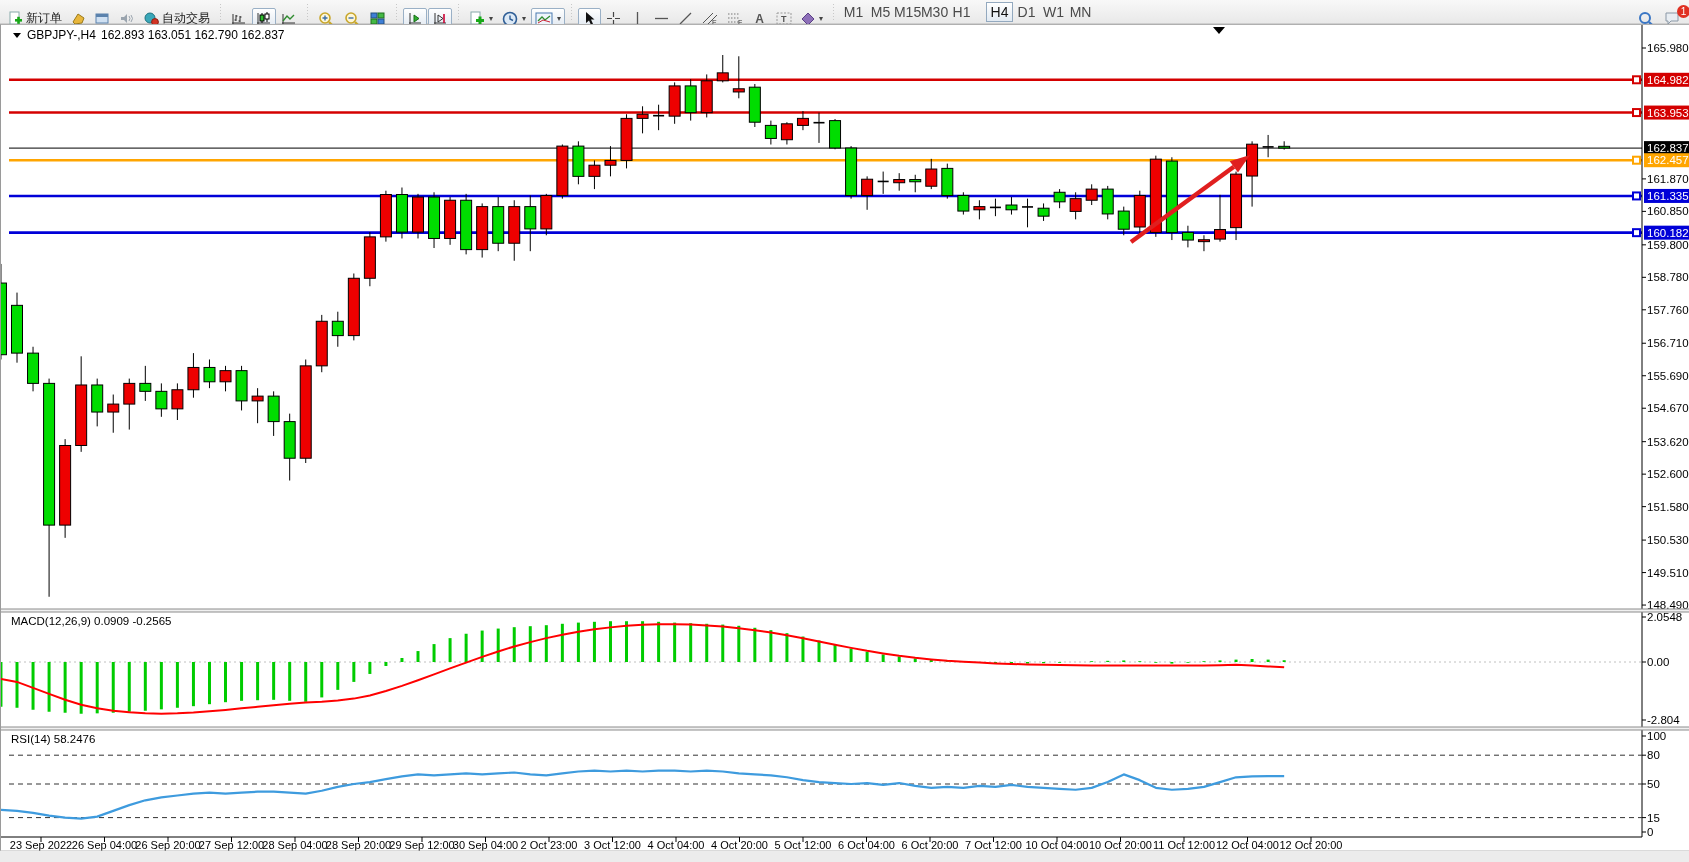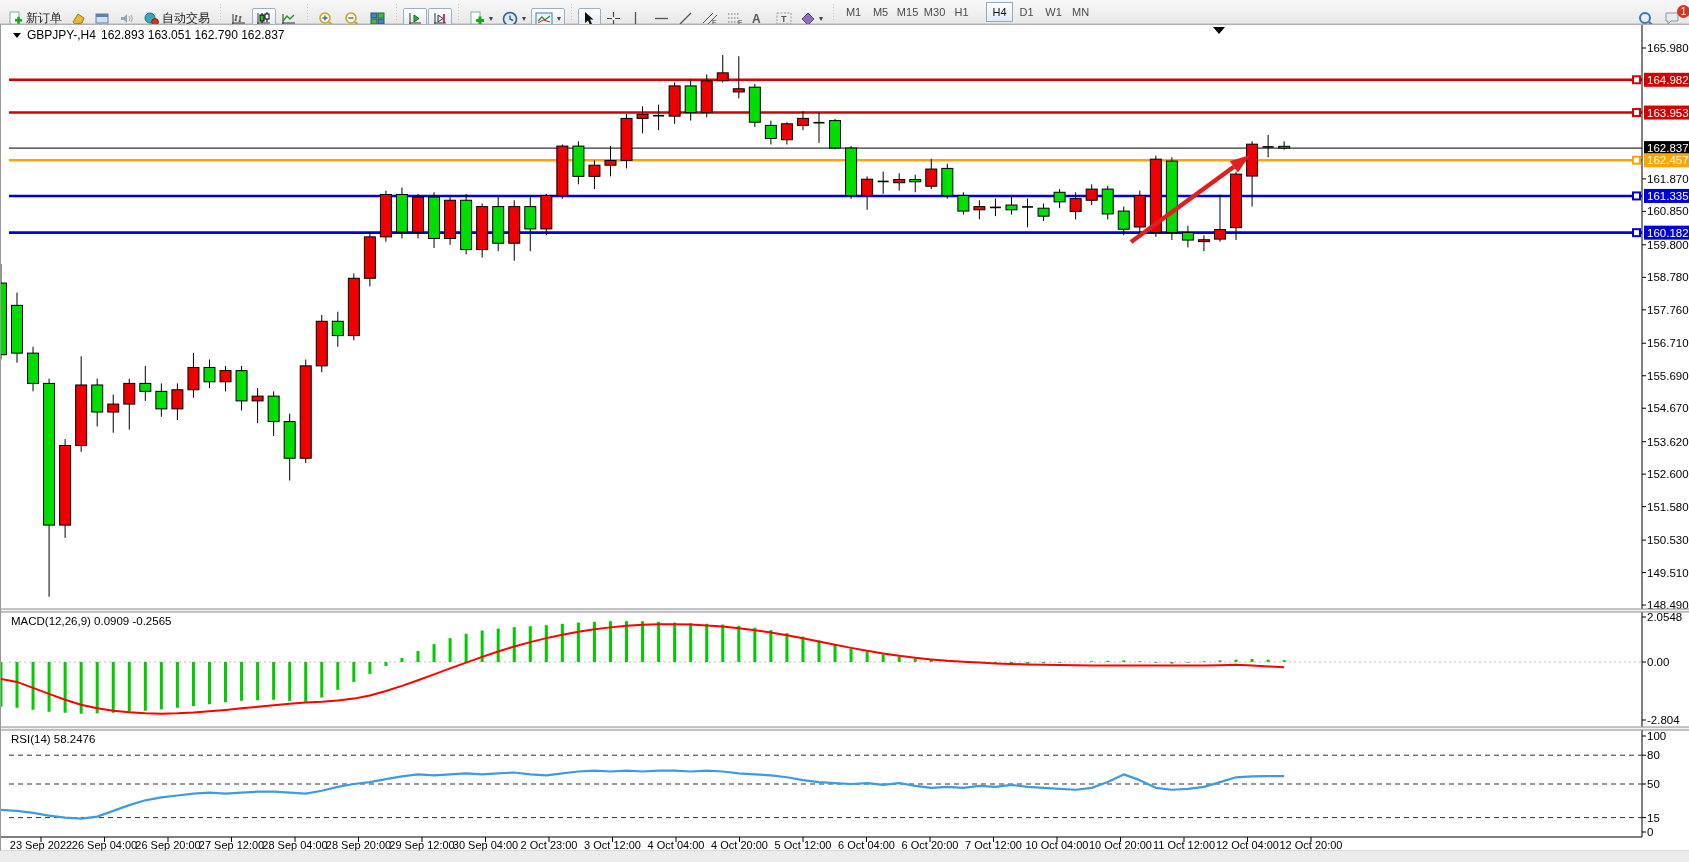--- a/index.html
+++ b/index.html
@@ -2,30 +2,30 @@
 <html><head>
 <meta charset="utf-8">
 <style>
   * { margin:0; padding:0; box-sizing:border-box; }
   html,body { width:1689px; height:862px; overflow:hidden; background:#ececec;
               font-family:"Liberation Sans", sans-serif; }
   
   .toolbar { height:24px; background:linear-gradient(#f8f8f8,#e9e9e9);
              border-bottom:1px solid #cfcfcf; display:flex; align-items:center;
              padding:0 4px; gap:1px; }
-  .tb { height:21px; min-width:23px; display:flex; align-items:center; 
+  .tb { height:21px; min-width:23px; display:flex; align-items:center; justify-content:center;
         gap:3px; padding:0 3px; border:1px solid transparent; border-radius:2px;
         font-size:12px; color:#222; cursor:default;margin-top:14px; }
   .tb.active { background:linear-gradient(#ffffff,#dfe7f0); border:1px solid #9ab0c6; }
   .tb svg { display:block; }
   .grip { width:5px; height:16px; margin:0 3px;
           background-image:repeating-linear-gradient(#c8c8c8 0 1px, transparent 1px 3px);
           background-size:1px 100%; background-repeat:repeat-y; background-position:2px 0; }
   .dd { font-size:8px; color:#444; margin-left:1px; }
-  .tf { width:27px; height:20px; font-size:11px; color:#4a4a4a; display:flex;
+  .tf { width:27px; height:20px; font-size:14px; color:#4a4a4a; display:flex;
         align-items:center; justify-content:center; border:1px solid transparent; }
   .tf.active { background:linear-gradient(#ffffff,#e2eaf2); border:1px solid #93a9bf; color:#111;margin-left:11px; }
   .spacer { margin-left:auto; }
   .chat-wrap { position:relative; }
   .badge { position:absolute; top:-4px; right:-6px; background:#e03022; color:#fff;
            font-size:10px; line-height:13px; min-width:13px; text-align:center;
            border-radius:7px; padding:0 2px; }
   
   .chart-area { position:relative; width:1689px; height:826px; background:#ffffff;
                 border-left:1px solid #9a9a9a; border-top:1px solid #b0b0b0; }

